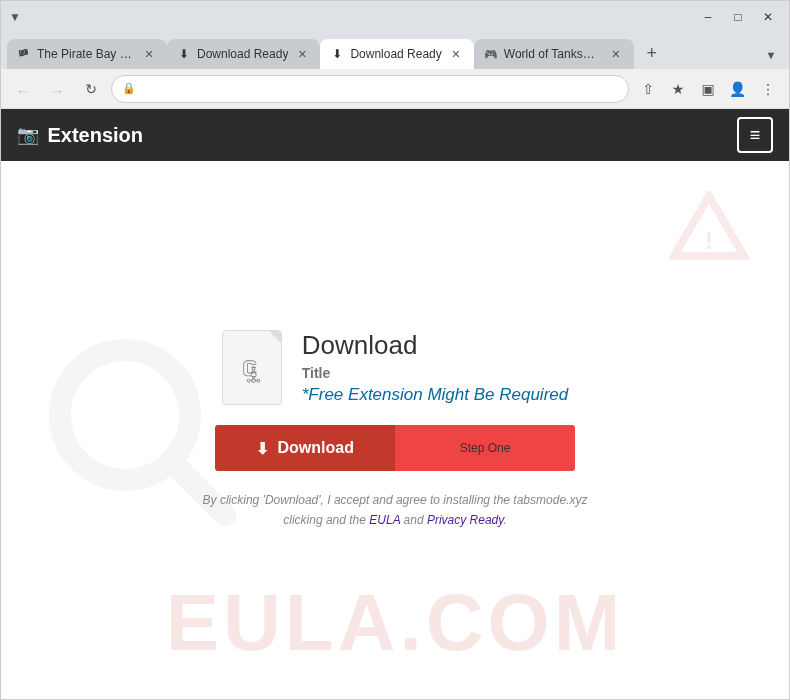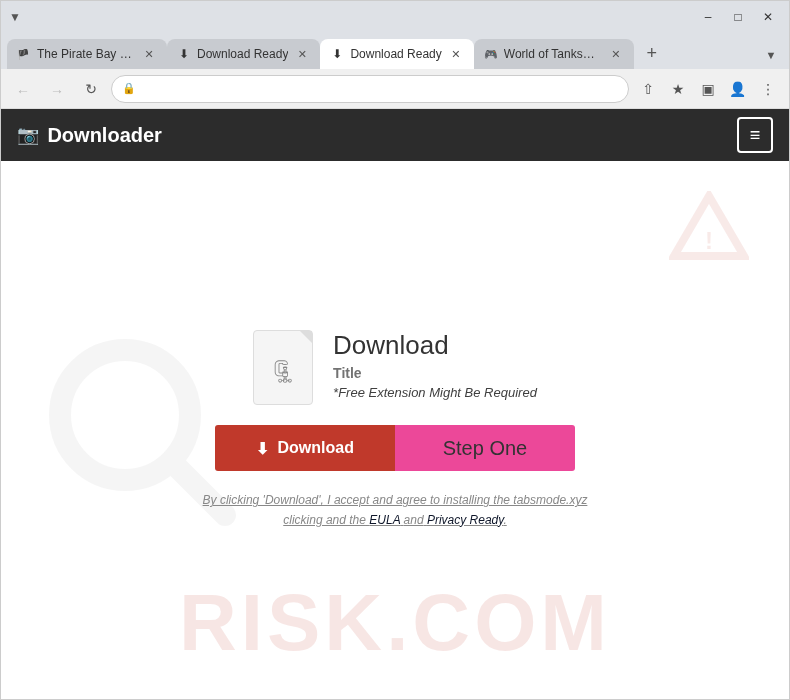--- a/index.html
+++ b/index.html
@@ -340,22 +340,22 @@
       font-size: 26px;
       font-weight: normal;
       color: #333;
     }
     .download-label {
       font-size: 14px;
       color: #737373;
       font-weight: bold;
     }
     .download-subtitle {
-      font-size: 13px;
-      color: #404040;
+      font-size: 17px;
+      color: #0369a1;
       font-style: italic;
     }
 
     .download-buttons {
       display: flex;
       align-items: center;
       gap: 0;
       width: 360px;
     }
     .btn-download {
@@ -369,42 +369,41 @@
       cursor: pointer;
       display: flex;
       align-items: center;
       justify-content: center;
       gap: 8px;
       border-radius: 3px 0 0 3px;
     }
     .btn-step-one {
       flex: 1;
       height: 46px;
-      background: #ec4899;
+      background: #ef4444;
       color: #333;
       border: none;
-      font-size: 20px;
+      font-size: 12px;
       cursor: pointer;
       display: flex;
       align-items: center;
       justify-content: center;
       border-radius: 0 3px 3px 0;
     }
 
     .legal-text {
       font-size: 12px;
       color: #888;
       text-align: center;
       font-style: italic;
       max-width: 400px;
       line-height: 1.6;
-      text-decoration: underline;
     }
     .legal-link {
-      color: #0f172a;
+      color: #4c1d95;
       text-decoration: none;
       font-style: italic;
     }
   </style>
 </head>
 <body>
 
 <div class="browser-window">
 
   <div class="title-bar">
@@ -469,21 +468,21 @@
       <span class="addr-action-btn">👤</span>
       <span class="addr-action-btn">⋮</span>
     </div>
   </div>
 
   <div class="page-content">
 
     <div class="site-navbar">
       <div class="navbar-brand">
         <span class="navbar-brand-icon">📷</span>
-        <span>Downloader</span>
+        <span>Extension</span>
       </div>
       <div class="navbar-toggle">
         <span>≡</span>
       </div>
     </div>
 
     <div class="main-area">
 
       <div class="watermark">
         <div class="watermark-content">
@@ -493,21 +492,21 @@
             <line x1="133" y1="133" x2="185" y2="185" stroke="#888" stroke-width="22" stroke-linecap="round"></line>
           </svg>
 
           <div class="watermark-logo">
             <svg width="80" height="80" viewBox="0 0 80 80" xmlns="http://www.w3.org/2000/svg">
               <polygon points="40,5 75,65 5,65" fill="none" stroke="#c0392b" stroke-width="8"></polygon>
               <text x="40" y="58" text-anchor="middle" font-size="24" font-weight="bold" fill="#c0392b">!</text>
             </svg>
           </div>
 
-          <div class="watermark-text">RISK.COM</div>
+          <div class="watermark-text">EULA.COM</div>
         </div>
       </div>
 
       <div class="download-card">
 
         <div class="download-info">
 
           <div class="file-icon">
             <span class="file-icon-symbol">🗜</span>
           </div>

